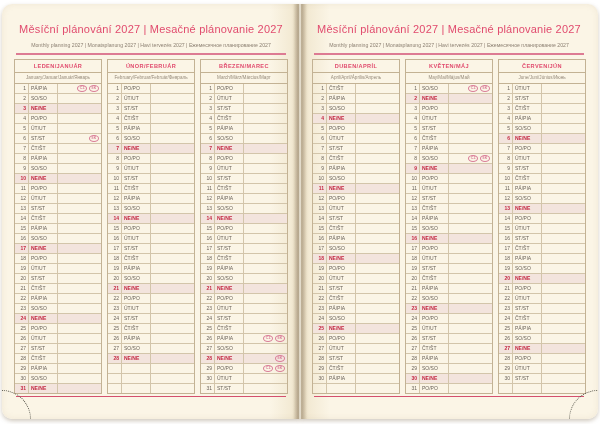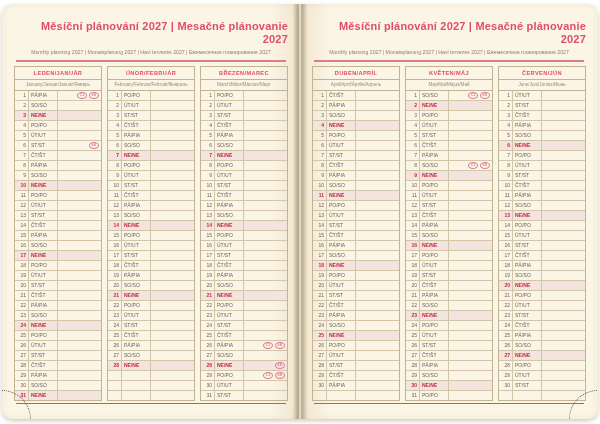--- a/index.html
+++ b/index.html
@@ -18,21 +18,21 @@
     border-radius:0 10px 10px 0;
     background:linear-gradient(to left,#fbf5e6 0%,#fbf5e6 90%,#f3ead4 97%,#ddcfb2 100%);
     box-shadow:0 2px 4px rgba(120,100,70,.35), inset 0 0 6px rgba(180,160,120,.15);
   }
   .spine{
     position:absolute;left:50%;top:0;bottom:0;width:14px;transform:translateX(-50%);
     background:linear-gradient(to right,rgba(90,70,45,0) 0%,rgba(90,70,45,.30) 38%,rgba(255,255,250,.75) 50%,rgba(90,70,45,.30) 62%,rgba(90,70,45,0) 100%);
     pointer-events:none;
   }
   .page-inner{padding:0 12px;}
-  .p-title{margin-top:16px;text-align:right;font-size:11px;line-height:13px;font-weight:bold;color:#e14b6e;letter-spacing:.2px;}
+  .p-title{margin-top:16px;text-align:center;font-size:11px;line-height:19px;font-weight:normal;color:#e14b6e;letter-spacing:.2px;}
   .p-sub{margin-top:3px;text-align:center;font-size:5.2px;line-height:7px;color:#8d8173;}
   .h-rule{margin:4px 2px 0;height:1.5px;background:#dd7b93;}
   .months{display:flex;gap:5px;margin-top:4px;}
   .month{flex:1;display:flex;flex-direction:column;}
   .m-head{
     height:12px;border:1px solid #c3b294;box-sizing:content-box;
     display:flex;align-items:center;justify-content:center;
     font-size:5.6px;font-weight:bold;color:#e14b6e;letter-spacing:.4px;white-space:nowrap;
   }
   .m-sub{

